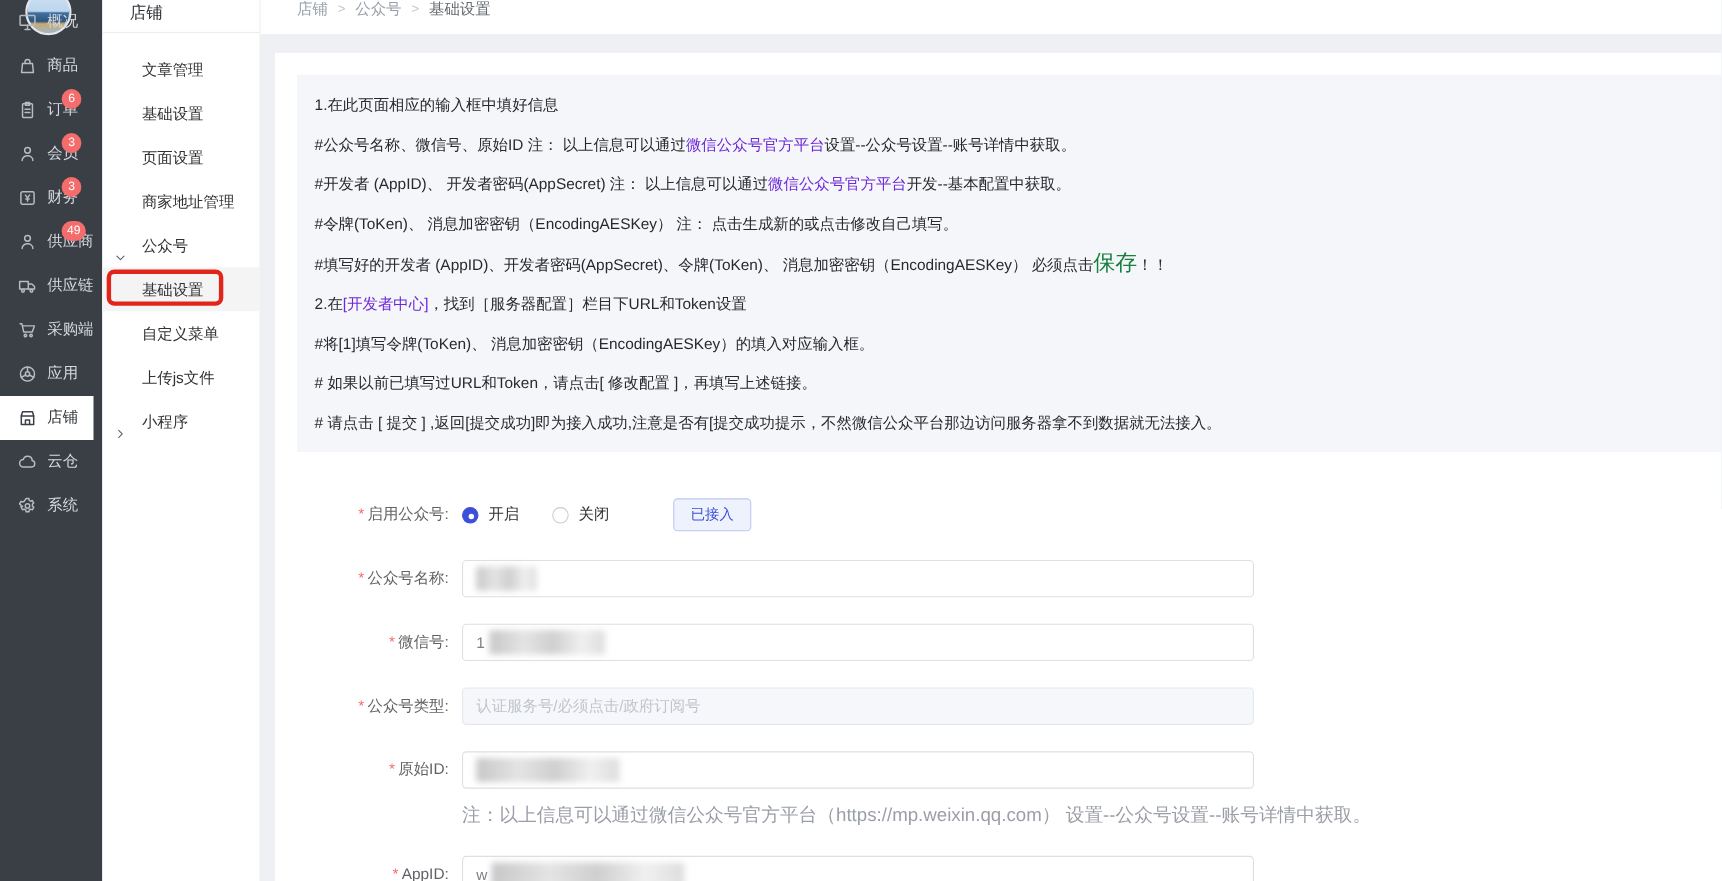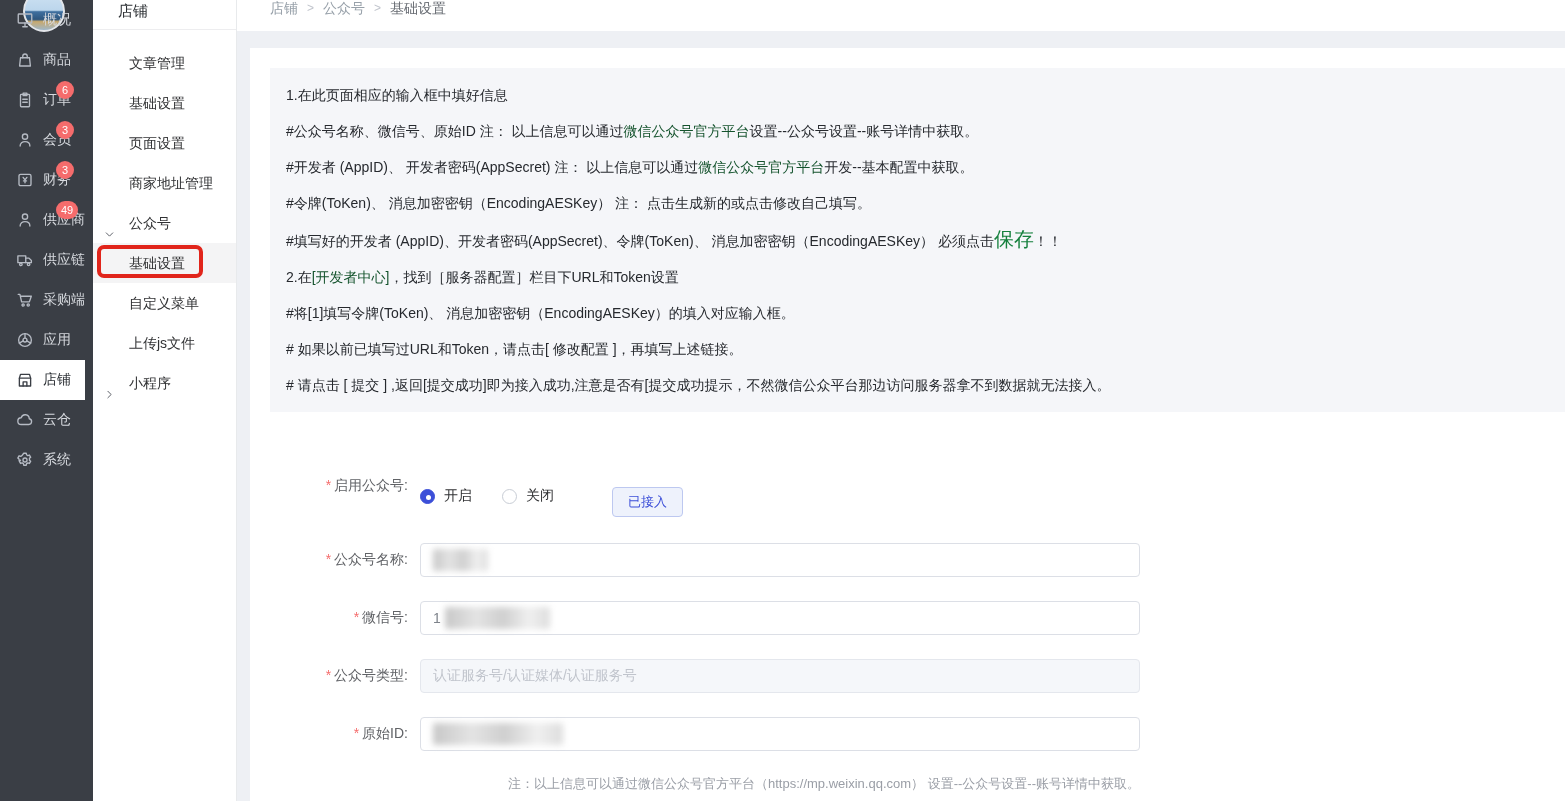--- a/index.html
+++ b/index.html
@@ -41,40 +41,40 @@
   .topbar { height:31px; background:#fff; padding-left:33px; flex-shrink:0; }
   .breadcrumb { display:flex; gap:9px; font-size:14px; line-height:16px; margin-top:-2px; padding-top:2px; color:#97a0a9; }
   .crumb { color:#97a0a9; cursor:pointer; }
   .crumb-sep { color:#c0c4cc; font-size:12px; }
   .crumb:last-of-type { color:#676b72; }
 
   .card { flex:1; background:#fff; margin:17px 0 0 13px; overflow:hidden; }
   .instructions { margin:20px 0 0 20px; background:#f5f6f9; padding:9px 24px 9px 16px;
     font-size:14px; color:#26292e; }
   .instr-line { line-height:36px; white-space:nowrap; }
-  .instr-link { color:#14532d; cursor:pointer;text-align:center; }
+  .instr-link { color:#6d28d9; cursor:pointer;text-align:center; }
   .instr-em { color:#15803d; font-size:20px; }
 
   
   .form { margin-top:42px; }
   .form-row { display:flex; align-items:flex-start; margin-bottom:24px; }
   .form-row.radio-row { margin-bottom:26px; align-items:center; }
   .form-label { width:158px; flex-shrink:0; text-align:right; font-size:14px; color:#606266; padding-top:8px; }
   .radio-row .form-label { padding-top:0; }
   .req { color:#f56c6c; margin-right:3px; }
-  .control { margin-left:12px; display:flex; align-items:flex-start;margin-top:33px; }
+  .control { margin-left:12px; display:flex; align-items:center; }
   .control-col { margin-left:12px; }
   .text-input { width:720px; height:34px; border:1px solid #dcdfe6; border-radius:4px; background:#fff;
     display:flex; align-items:center; padding:0 12px; font-size:14px; color:#606266; }
   .text-input.disabled { background:#f5f7fa; border-color:#e4e7ed; }
   .placeholder { color:#c0c4cc; }
   .redact { height:22px; border-radius:2px; filter:blur(3px);
     background:linear-gradient(90deg,#c7c7c7 0%,#e4e4e4 30%,#cfcfcf 55%,#f0f0f0 80%,#dddddd 100%); }
   .value-prefix { margin-right:4px; color:#7d828a; }
-  .field-note { font-size:13px; color:#9a9ea6; margin:24px 0 26px 170px;text-align:right; }
+  .field-note { font-size:17px; color:#9a9ea6; margin:12px 0 26px 170px; }
 
   .radio { display:flex; align-items:center; margin-right:30px; cursor:pointer; }
   .radio-dot { width:15px; height:15px; border-radius:50%; border:1px solid #c8cdd5; background:#fff; position:relative; }
   .radio.checked .radio-dot { background:#3c4fd8; border-color:#3c4fd8; }
   .radio.checked .radio-dot::after { content:""; position:absolute; left:5px; top:5px; width:5px; height:5px;
     border-radius:50%; background:#fff; }
   .radio-label { margin-left:9px; font-size:14px; color:#303133; }
   .status-btn { margin-left:28px; height:30px; padding:0 15px; background:#eef2fc; border:1px solid #bdc8f0;
     border-radius:4px; color:#3c4fd8; font-size:13px; cursor:pointer; }
 </style>
@@ -285,21 +285,21 @@
                 <div class="text-input">
                   <span class="value-prefix">1</span>
                   <span class="redact" style="width: 105px;"></span>
                 </div>
               </div>
             </div>
             <div class="form-row">
               <div class="form-label"><span class="req">*</span>公众号类型:</div>
               <div class="control-col">
                 <div class="text-input disabled">
-                  <span class="placeholder">认证服务号/认证媒体/认证服务号</span>
+                  <span class="placeholder">认证服务号/必须点击/政府订阅号</span>
                 </div>
               </div>
             </div>
             <div class="form-row" style="margin-bottom: 0px;">
               <div class="form-label"><span class="req">*</span>原始ID:</div>
               <div class="control-col">
                 <div class="text-input">
                   <span class="redact" style="width: 130px;"></span>
                 </div>
                 <div class="field-note" style="margin-left: 0px;">注：以上信息可以通过微信公众号官方平台（https://mp.weixin.qq.com） 设置--公众号设置--账号详情中获取。</div>

